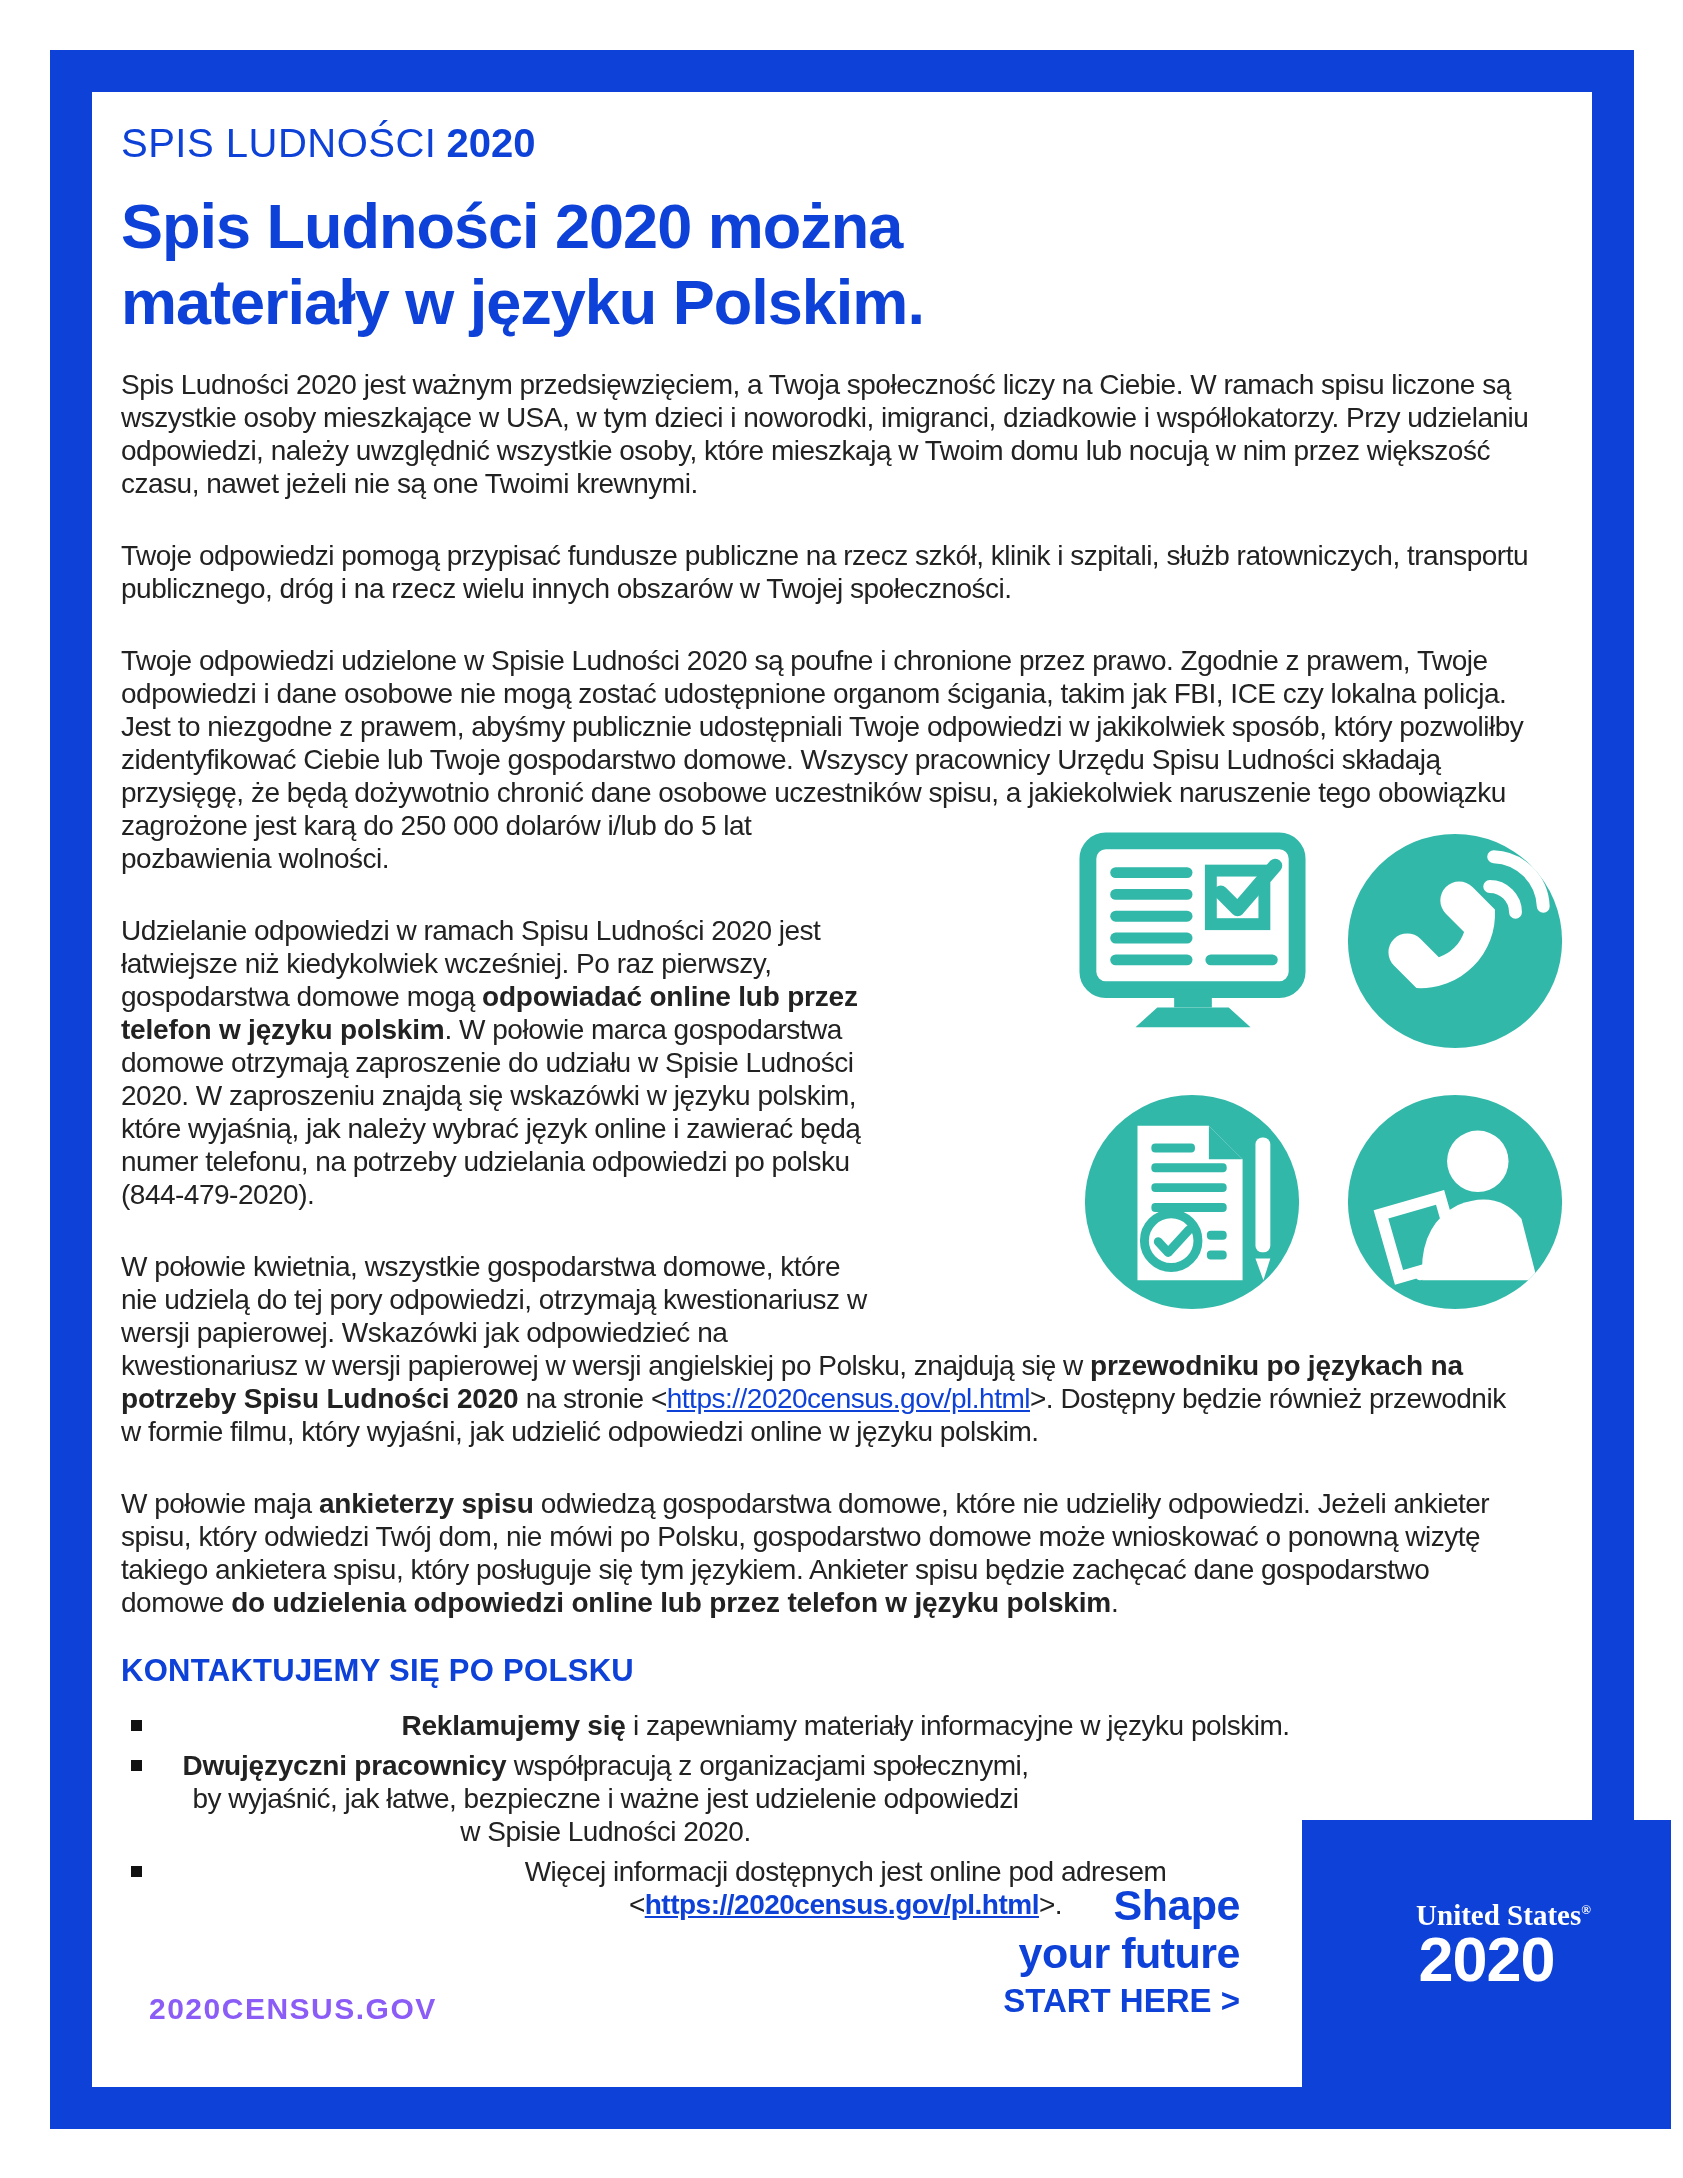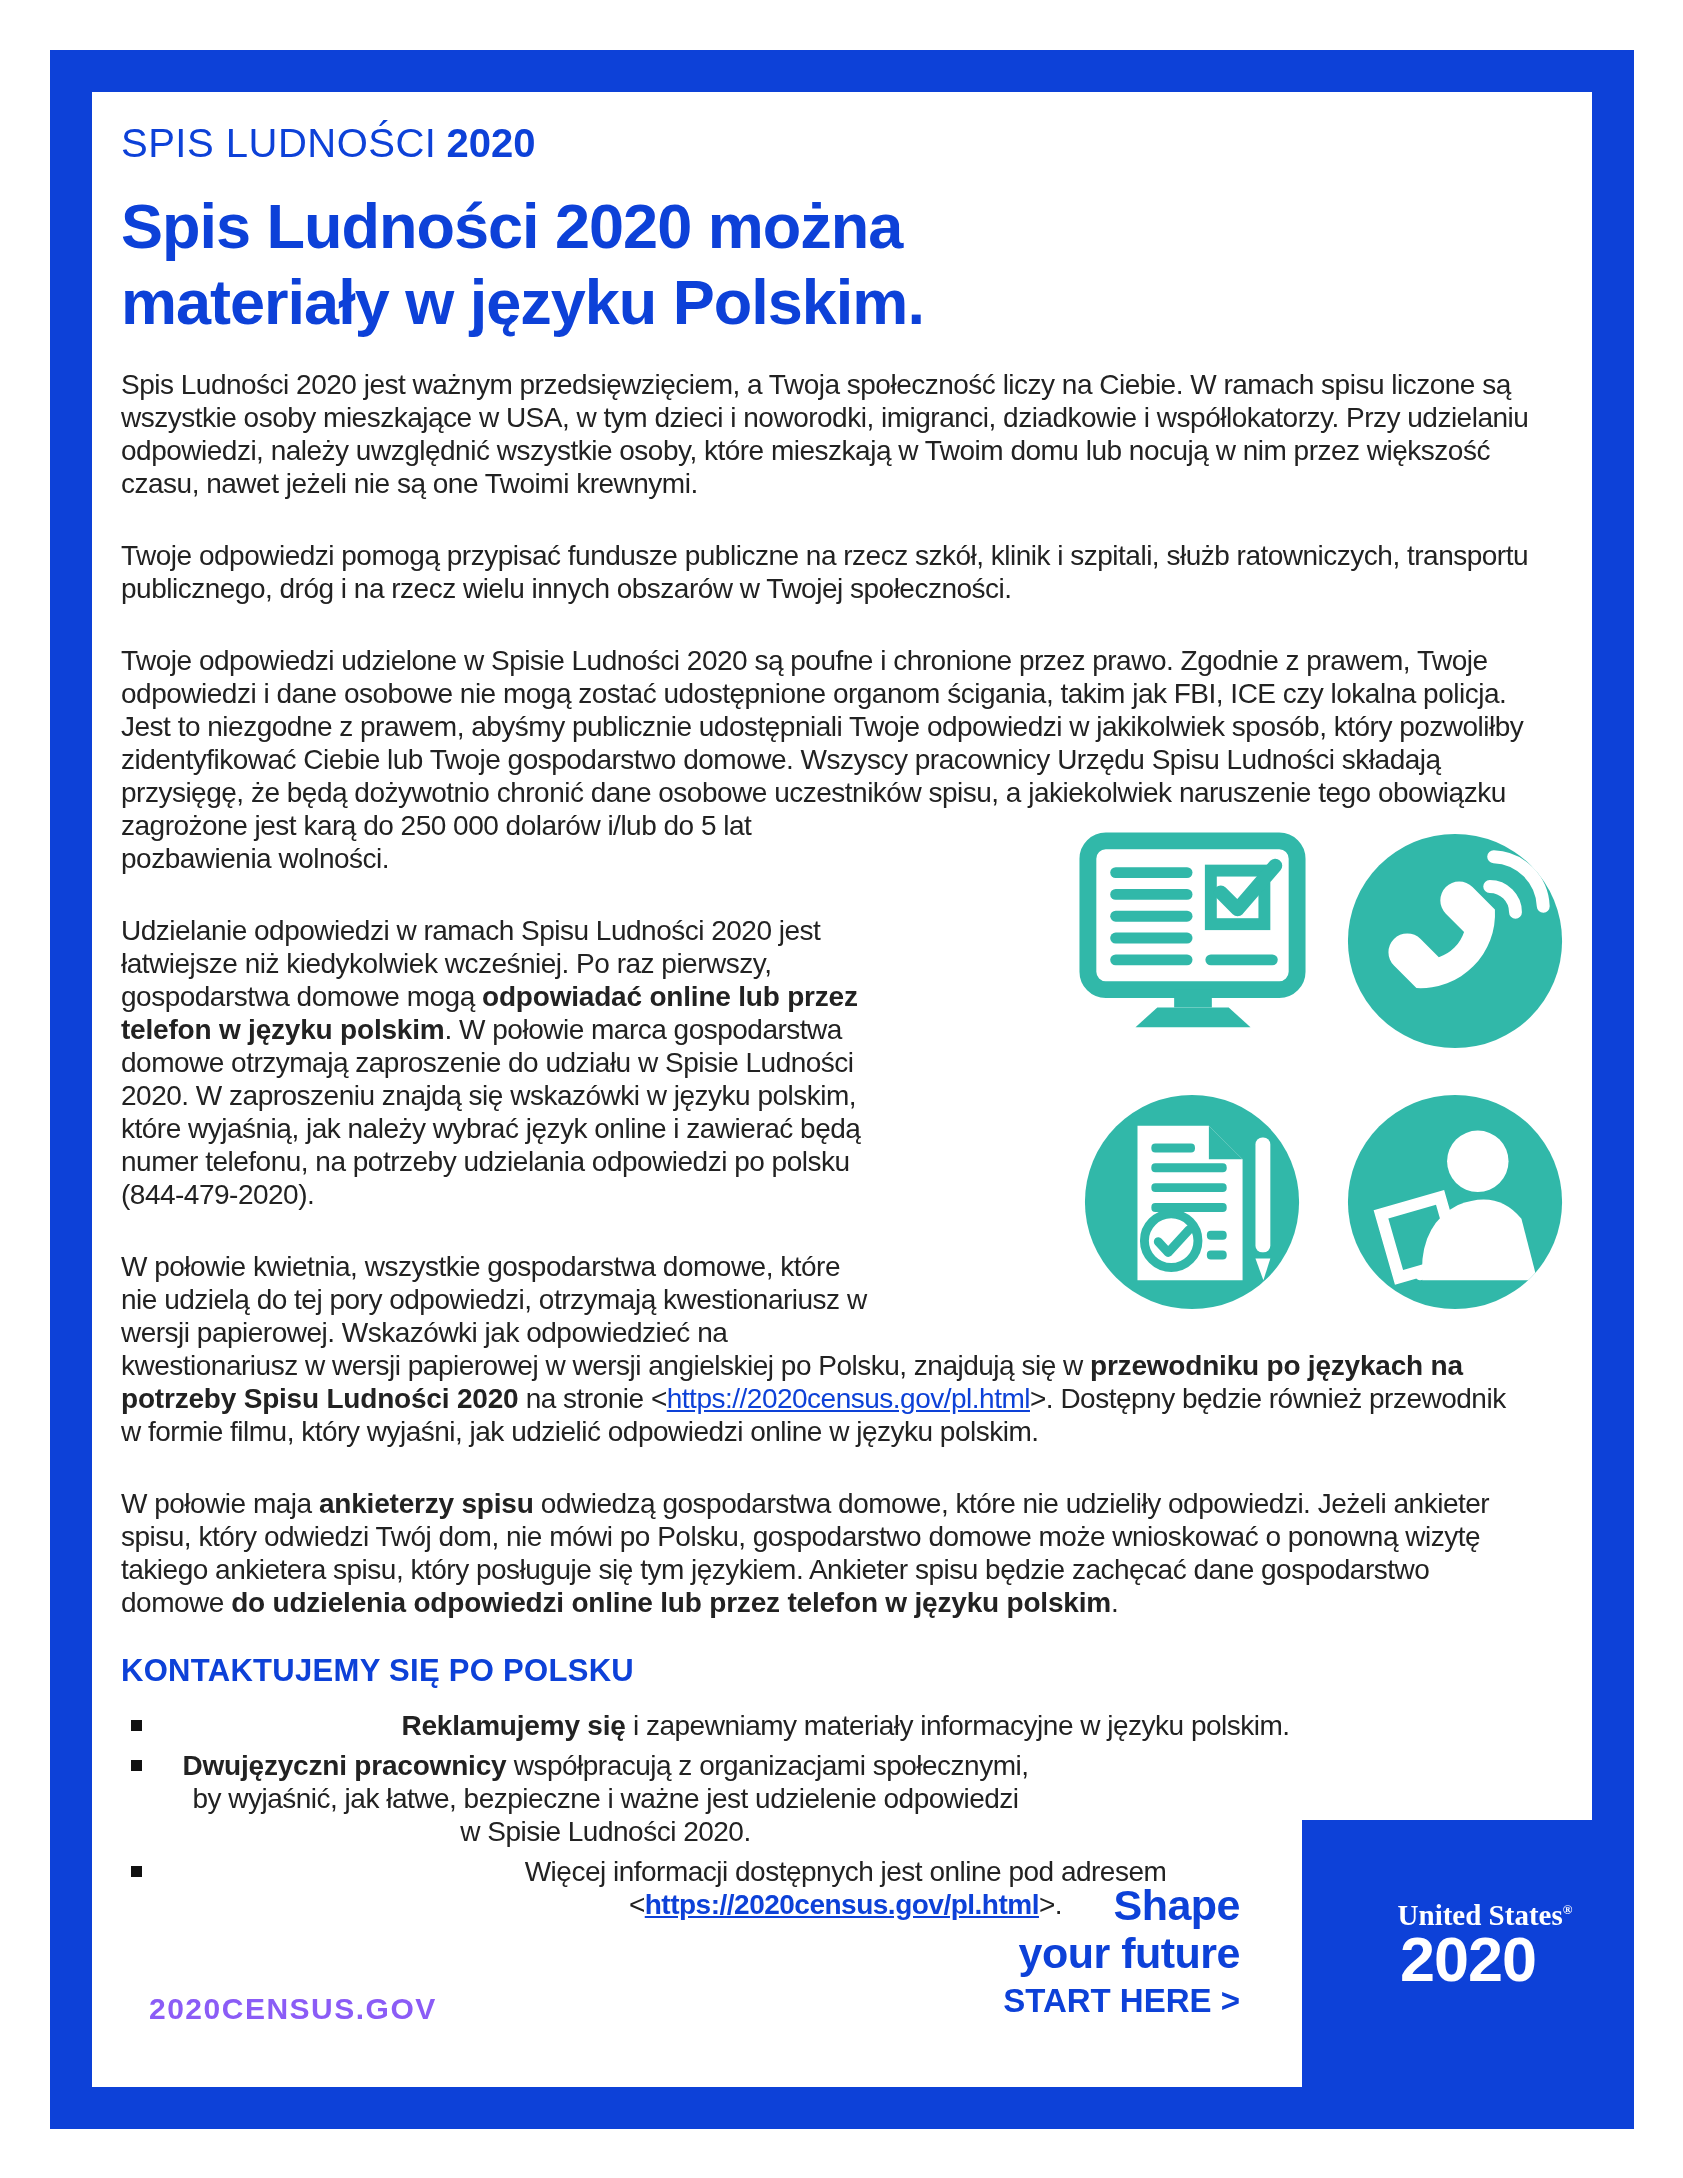--- a/index.html
+++ b/index.html
@@ -11,21 +11,21 @@
   html,body{background:#fff;}
   body{
     width:1683px;height:2178px;position:relative;overflow:hidden;
     font-family:"Liberation Sans", sans-serif;color:var(--ink);
   }
   .frame{
     position:absolute;left:50px;top:50px;width:1584px;height:2079px;
     border:42px solid var(--blue);
   }
   .logo-block{
-    position:absolute;left:1302px;top:1820px;width:332px;height:309px;
+    position:absolute;left:1302px;top:1820px;width:369px;height:309px;
     background:var(--blue);color:#fff;text-align:center;padding-top:75px;
   }
   .lg-us{font-family:"Liberation Serif", serif;font-weight:bold;font-size:29px;line-height:30px;margin-left:34px;}
   .lg-us sup{font-size:13px;}
   .lg-census{font-size:63px;font-weight:800;line-height:55px;letter-spacing:-2px;}
   .lg-year{font-size:63px;font-weight:800;line-height:59px;letter-spacing:-1px;}
 
   .content{
     position:absolute;left:121px;top:0;width:1410px;
     font-size:28px;line-height:33px;letter-spacing:-0.5px;

